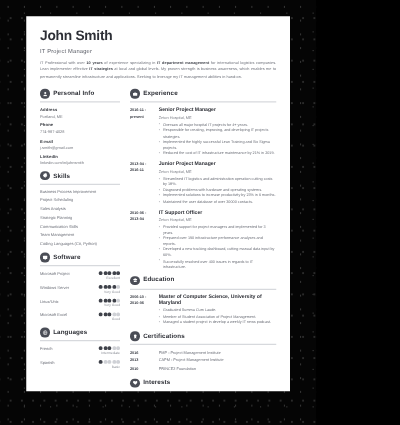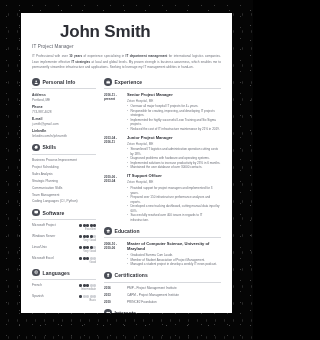--- a/index.html
+++ b/index.html
@@ -25,26 +25,25 @@
   .page {
     position: absolute;
     left: 21px; top: 13px;
     width: 211px; height: 300px;
     background: #ffffff;
     overflow: hidden;
     padding: 10px 11px 8px 11px;
   }
   
   .name {
-    font-size: 17px;
+    font-size: 11px;
     font-weight: bold;
     color: #2d2f36;
     letter-spacing: -0.2px;
     line-height: 1.1;
-    margin-left: 28px;
   }
   .jobtitle {
     font-size: 4.6px;
     color: #5a5d66;
     margin-top: 2.5px;
     letter-spacing: 0.15px;
   }
   .summary {
     margin-top: 5px;
     font-size: 3.05px;

